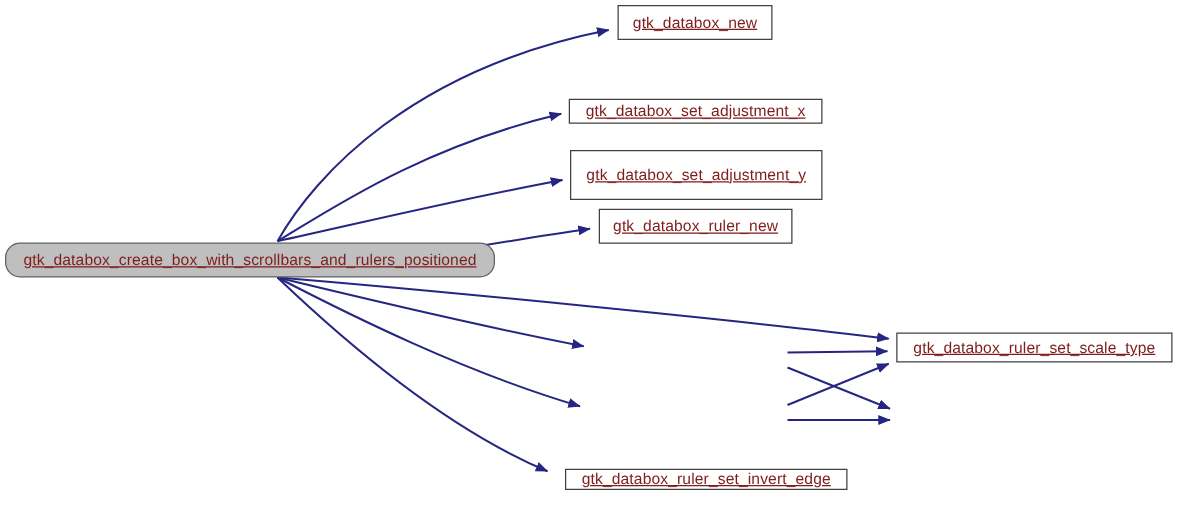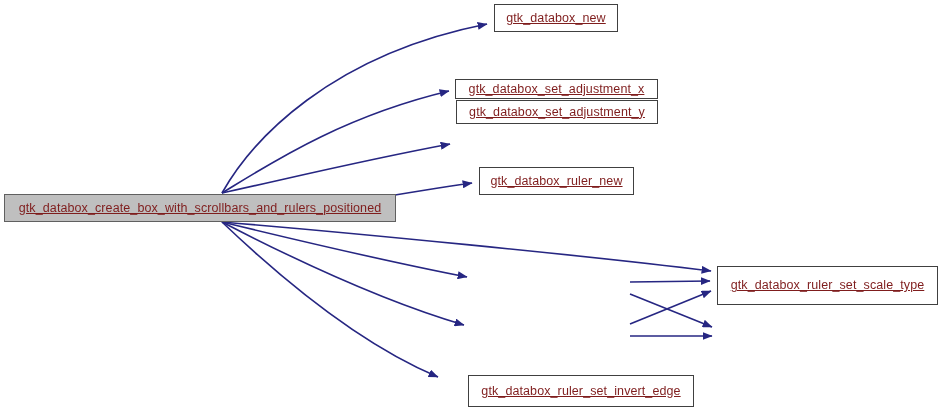--- a/index.html
+++ b/index.html
@@ -68,44 +68,44 @@
       <path d="M222,222 C288,238 384,261 467,277"></path>
       <path d="M222,222 C278,251 372,298 464,325"></path>
       <path d="M222,222 C266,264 350,340 438,377"></path>
       <path d="M630,282 L710,281"></path>
       <path d="M630,294 L712,327"></path>
       <path d="M630,336 L712,336"></path>
       <path d="M630,324 L711,291"></path>
     </g>
   </svg>
 
-  <div class="node root" style="left:4px; top:194px; width:392px; height:28px;">
+  <div class="node root" style="left:4px; top:194px; width:392px; height:28px;border-radius:12px;">
     <span class="node-label">gtk_databox_create_box_with_scrollbars_and_rulers_positioned</span>
   </div>
 
   <div class="node" style="left:494px; top:4px; width:124px; height:28px;">
     <span class="node-label">gtk_databox_new</span>
   </div>
 
   <div class="node" style="left:455px; top:59px; width:203px; height:20px;margin-top:20px;">
     <span class="node-label">gtk_databox_set_adjustment_x</span>
   </div>
 
-  <div class="node" style="left:456px; top:100px; width:202px; height:24px;">
+  <div class="node" style="left:456px; top:120px; width:202px; height:40px;">
     <span class="node-label">gtk_databox_set_adjustment_y</span>
   </div>
 
   <div class="node" style="left:479px; top:167px; width:155px; height:28px;">
     <span class="node-label">gtk_databox_ruler_new</span>
   </div>
 
 
 
-  <div class="node" style="left:468px; top:375px; width:226px; height:32px;">
+  <div class="node" style="left:452px; top:375px; width:226px; height:17px;">
     <span class="node-label">gtk_databox_ruler_set_invert_edge</span>
   </div>
 
-  <div class="node" style="left:717px; top:266px; width:221px; height:39px;">
+  <div class="node" style="left:717px; top:266px; width:221px; height:24px;">
     <span class="node-label">gtk_databox_ruler_set_scale_type</span>
   </div>
 
 
 </div>
 
 </body></html>

